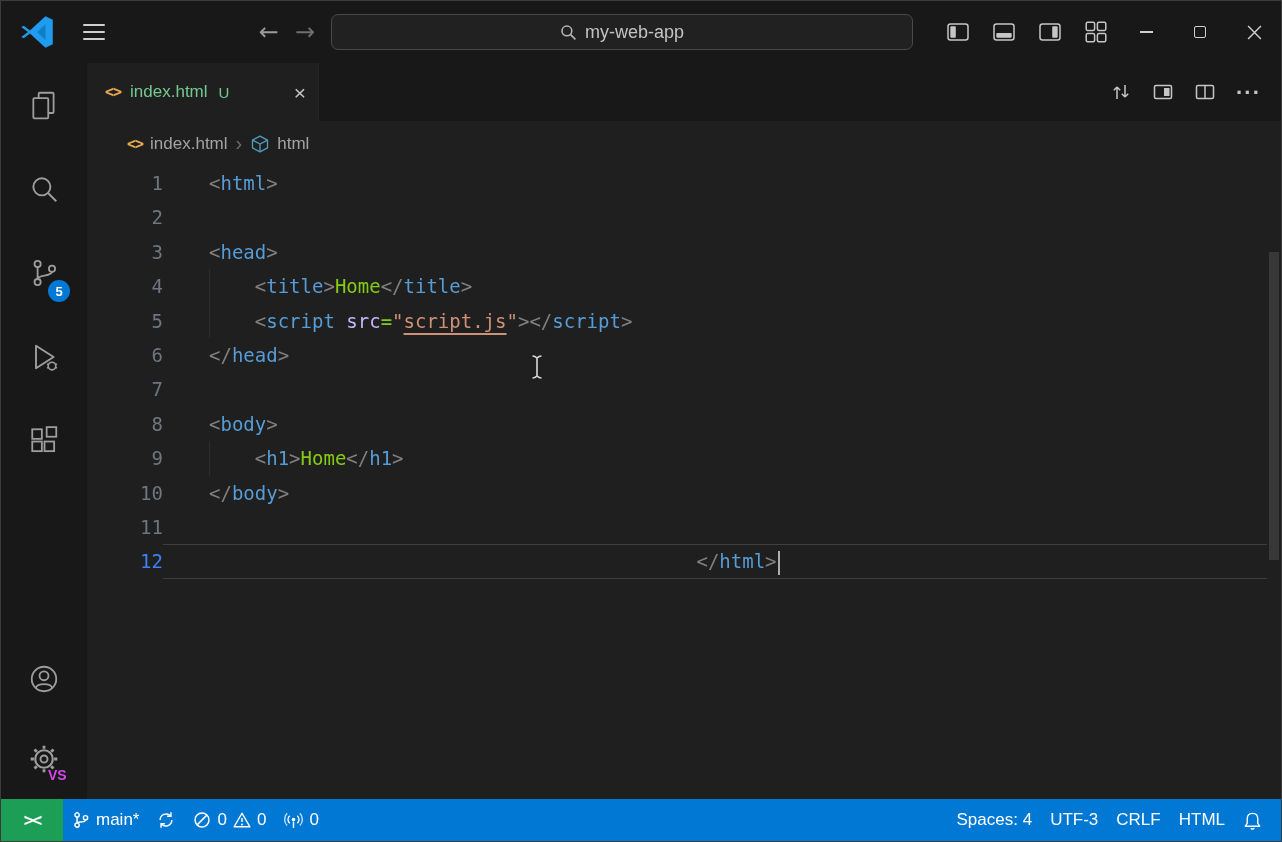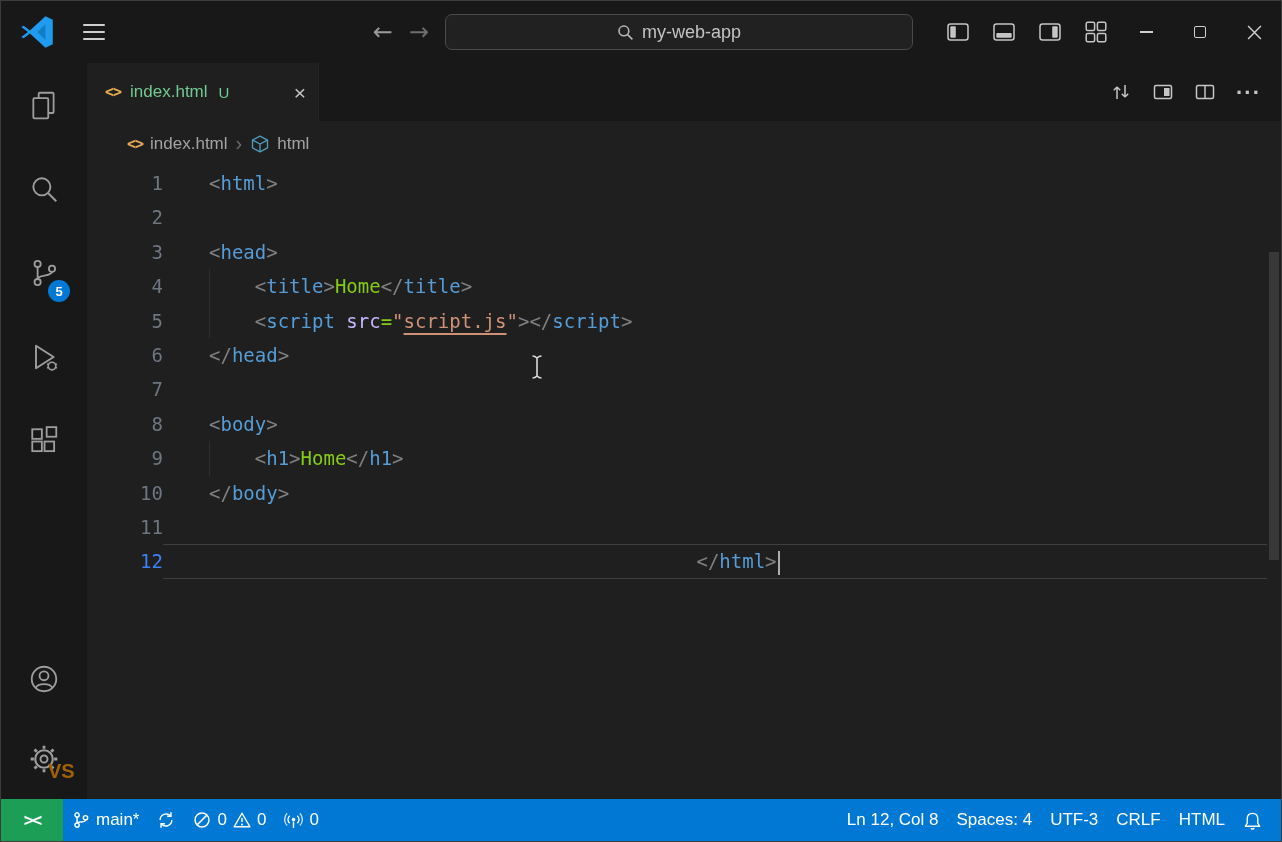--- a/index.html
+++ b/index.html
@@ -10,38 +10,38 @@
 
   
   .titlebar { height:62px; background:#181818; display:flex; align-items:center; flex-shrink:0; }
   .tb-left { display:flex; align-items:center; gap:28px; padding-left:18px; width:140px; flex-shrink:0; }
   .hamburger { display:flex; flex-direction:column; gap:5px; cursor:pointer; }
   .hamburger div { width:22px; height:2px; background:#cfcfcf; border-radius:1px; }
   .tb-center { flex:1; display:flex; align-items:center; justify-content:flex-end; gap:16px; padding-right:22px; }
   .nav-arrow { font-size:24px; color:#9a9a9a; background:none; border:none; line-height:1;
                font-family:"DejaVu Sans", sans-serif; cursor:pointer; }
   .nav-arrow.fwd { color:#6f6f6f; }
-  .searchbox { width:468px; height:36px; background:#212121; border:1px solid #4a4a4a; border-radius:7px;
+  .searchbox { width:582px; height:36px; background:#212121; border:1px solid #4a4a4a; border-radius:7px;
                display:flex; align-items:center; justify-content:center; gap:8px; color:#c3c3c3; font-size:18px; cursor:pointer; }
   .tb-right { display:flex; align-items:center; flex-shrink:0; }
   .layout-btn { background:none; border:none; padding:0 11px; cursor:pointer; display:flex; align-items:center; }
   .win-btn { width:54px; height:62px; background:none; border:none; display:flex; align-items:center;
              justify-content:center; cursor:pointer; }
   .min-glyph { width:13px; height:1.5px; background:#d0d0d0; }
   .max-glyph { width:12px; height:12px; border:1.3px solid #d0d0d0; border-radius:2px; }
 
   
   .main { flex:1; display:flex; min-height:0; }
   .activitybar { width:86px; background:#181818; display:flex; flex-direction:column; position:relative; flex-shrink:0; }
   .act-item { height:84px; display:flex; align-items:center; justify-content:center; position:relative; cursor:pointer; }
   .act-bottom { margin-top:auto; }
   .scm-badge { position:absolute; right:17px; bottom:13px; width:22px; height:22px; border-radius:50%;
                background:#0078d4; color:#fff; font-size:13px; font-weight:bold;
                display:flex; align-items:center; justify-content:center; }
-  .vs-watermark { position:absolute; left:47px; bottom:16px; color:#a16207; font-weight:bold; font-size:20px; }
+  .vs-watermark { position:absolute; left:47px; bottom:16px; color:#d946ef; font-weight:bold; font-size:14px; }
 
   .editor-col { flex:1; display:flex; flex-direction:column; min-width:0; }
 
   
   .tabbar { height:58px; background:#181818; display:flex; align-items:stretch; flex-shrink:0; }
   .tab { width:232px; background:#1f1f1f; display:flex; align-items:center; gap:9px;
          padding:0 12px 0 18px; cursor:pointer; border-right:1px solid #252525; }
   .file-glyph { color:#e8ab53; font-family:"DejaVu Sans Mono", monospace; font-weight:bold; font-size:15px; letter-spacing:-1px; }
   .tab-label { color:#73c991; font-size:17px; }
   .tab-dirty { color:#73c991; font-size:15px; margin-left:2px; }
@@ -353,23 +353,20 @@
           <circle cx="9" cy="8" r="1.7" fill="#fff"></circle>
           <path d="M9 10 V16" stroke="#fff" stroke-width="1.4"></path>
           <path d="M5.4 4.4 c-2.2 2.1 -2.2 5.1 0 7.2 M12.6 4.4 c2.2 2.1 2.2 5.1 0 7.2" fill="none" stroke="#fff" stroke-width="1.3"></path>
           <path d="M3 2.2 c-3.2 3.2 -3.2 8.4 0 11.6 M15 2.2 c3.2 3.2 3.2 8.4 0 11.6" fill="none" stroke="#fff" stroke-width="1.3" opacity="0.75"></path>
         </svg>
         <span>0</span>
       </div>
     </div>
     <div class="sb-right">
       <div class="sb-item">
-        <span>Ln 12, Col 8</span>
-      </div>
-      <div class="sb-item">
         <span>Spaces: 4</span>
       </div>
       <div class="sb-item">
         <span>UTF-3</span>
       </div>
       <div class="sb-item">
         <span>CRLF</span>
       </div>
       <div class="sb-item">
         <span>HTML</span>

